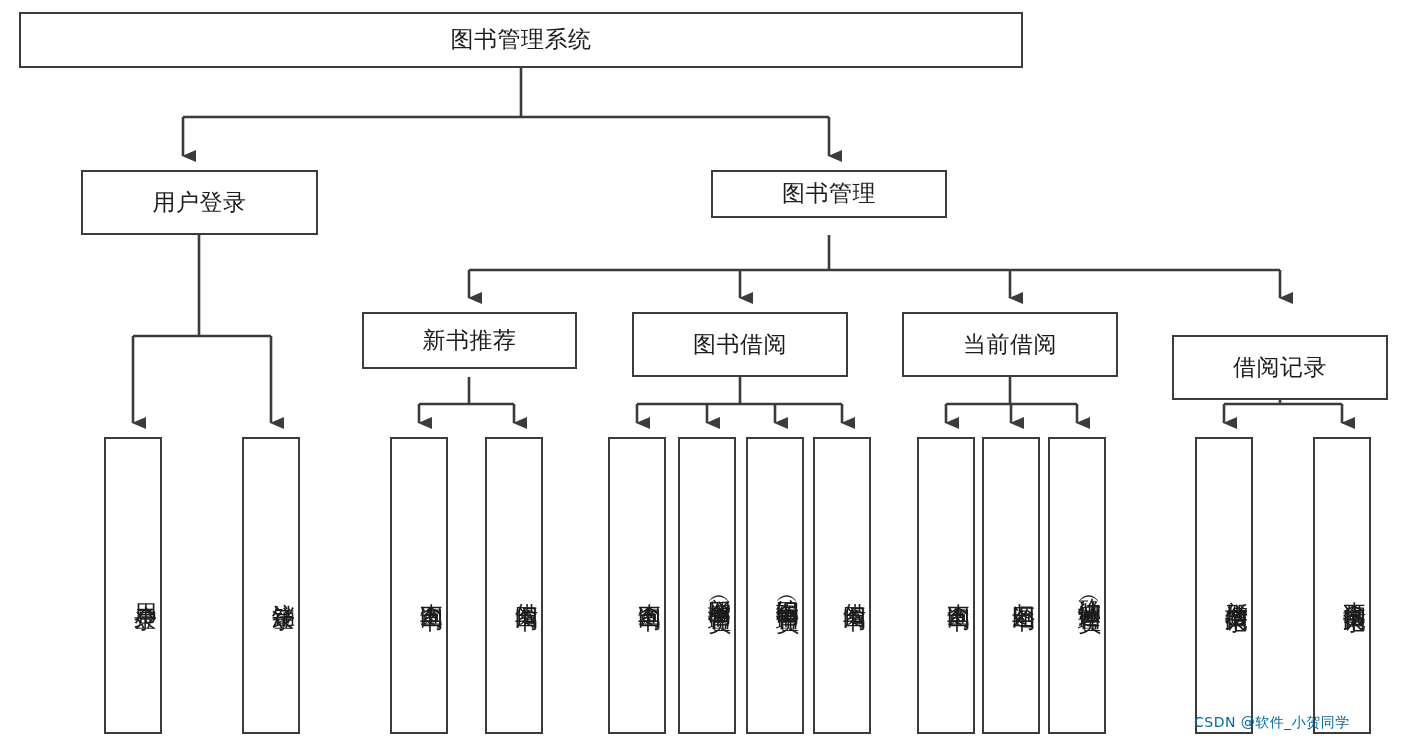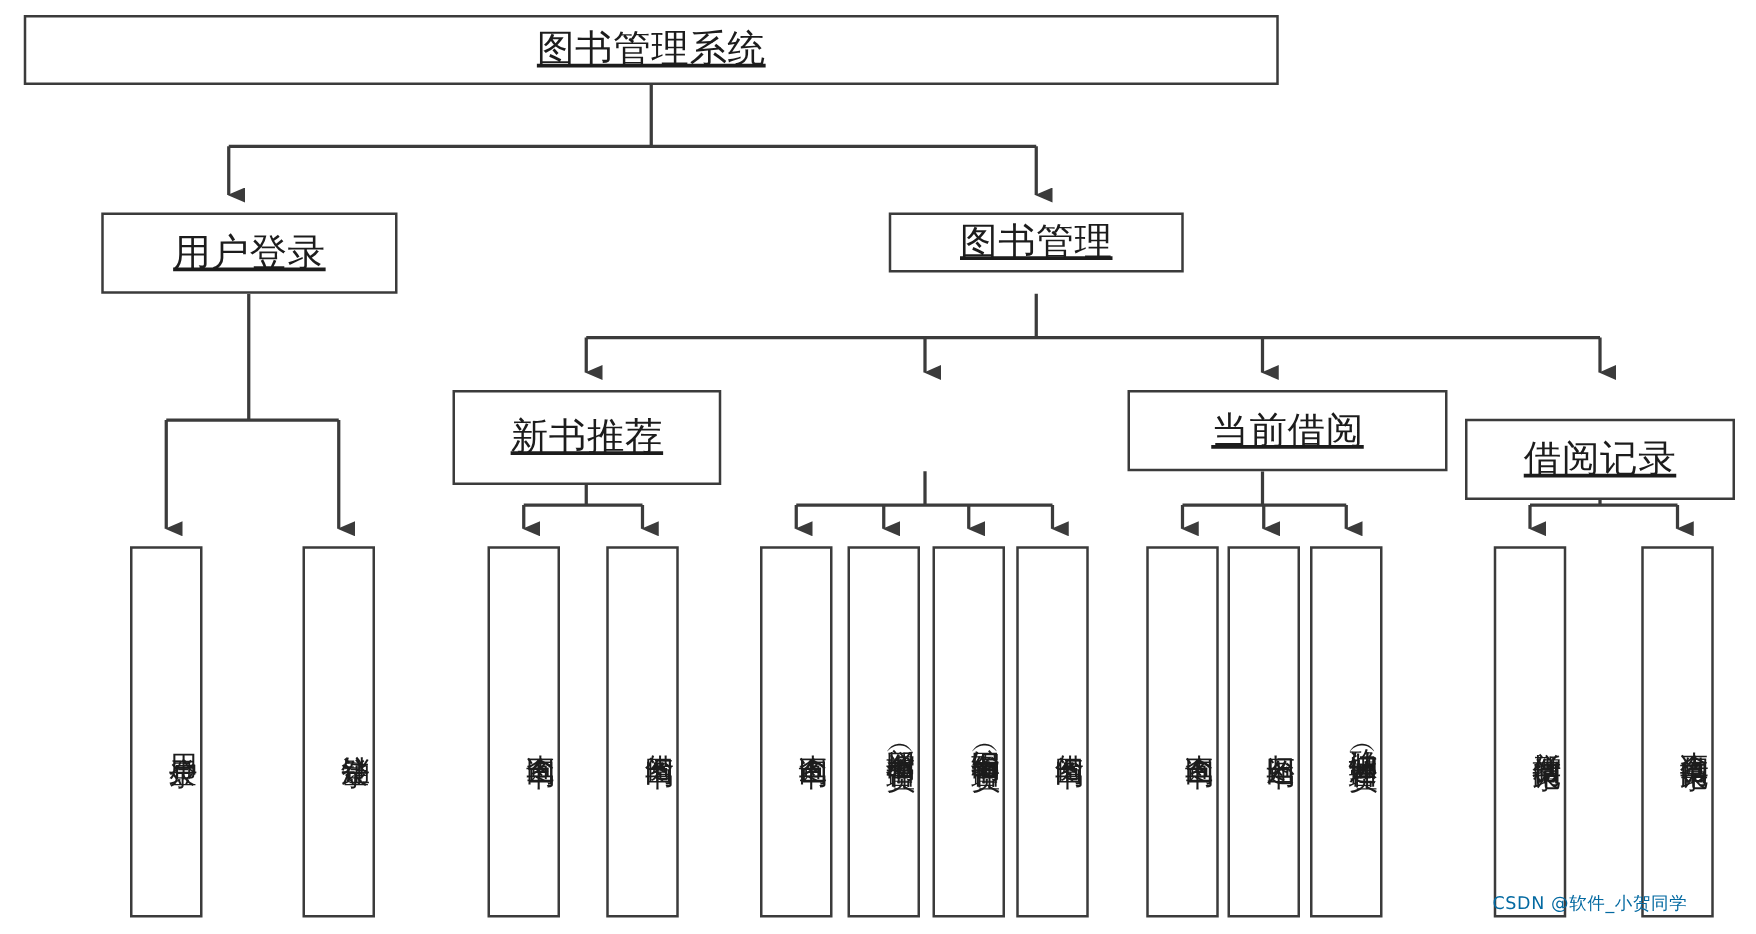--- a/index.html
+++ b/index.html
@@ -29,24 +29,23 @@
     position: absolute;
     box-sizing: border-box;
     border: 2.5px solid #3b3b3b;
     background: #ffffff;
     display: flex;
     align-items: center;
     justify-content: center;
     color: #1c1c1c;
   }
   .node.h {
-    font-size: 30px;
+    font-size: 23px;
     line-height: 1.2;
     letter-spacing: 0.5px;
-    text-decoration: underline;
   }
   .node.v {
     writing-mode: vertical-rl;
     text-orientation: upright;
     font-size: 23px;
     line-height: 1.25;
     letter-spacing: 2px;
     align-items: flex-start;
     justify-content: center;
     padding-top: 6px;
@@ -124,24 +123,27 @@
     <span>图书管理系统</span>
   </div>
 
   <div class="node h" style="left:81px; top:170px; width:237px; height:65px;">
     <span>用户登录</span>
   </div>
   <div class="node h" style="left:711px; top:170px; width:236px; height:48px;">
     <span>图书管理</span>
   </div>
 
-  <div class="node h" style="left:362px; top:312px; width:215px; height:76px;">
+  <div class="node h" style="left:362px; top:312px; width:215px; height:57px;">
     <span>新书推荐</span>
   </div>
-  <div class="node h" style="left:902px; top:312px; width:256px; height:65px;">
+  <div class="node h" style="left:632px; top:312px; width:216px; height:65px;">
+    <span>图书借阅</span>
+  </div>
+  <div class="node h" style="left:902px; top:312px; width:216px; height:65px;">
     <span>当前借阅</span>
   </div>
   <div class="node h" style="left:1172px; top:312px; width:216px; height:65px;margin-top:23px;">
     <span>借阅记录</span>
   </div>
 
   <div class="node v" style="left:104px; top:437px; width:58px; height:297px;">
     <span class="vtext">用户登录</span>
   </div>
   <div class="node v" style="left:242px; top:437px; width:58px; height:297px;">

